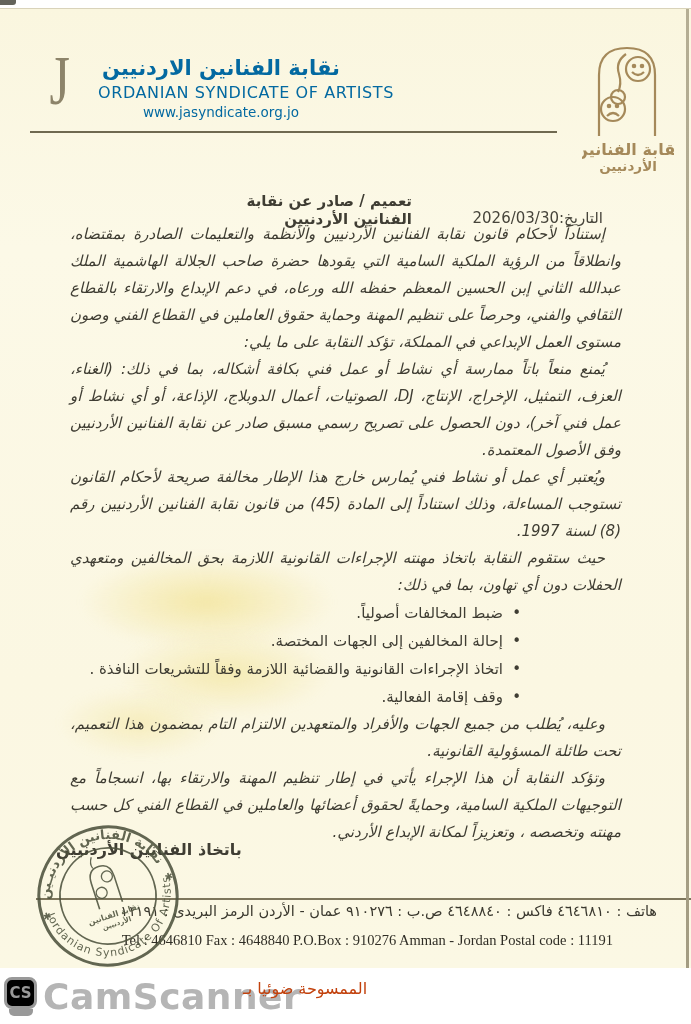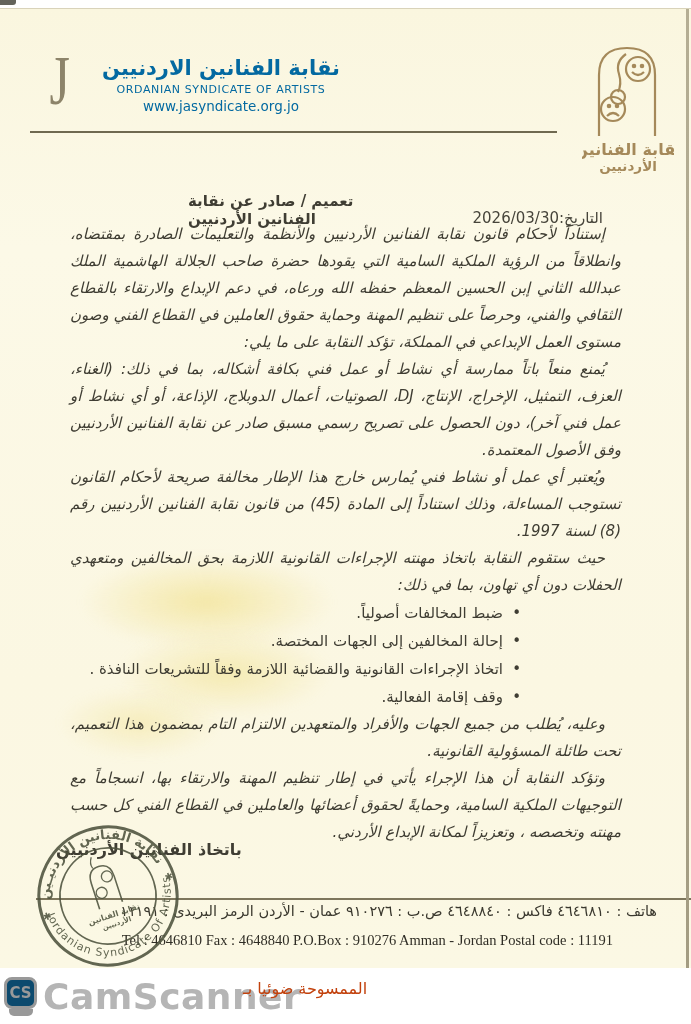--- a/index.html
+++ b/index.html
@@ -42,36 +42,36 @@
     font-family: "Liberation Serif", serif;
     font-size: 70px; line-height: 1;
     color: #8d846a; font-weight: 400;
     transform: scaleX(0.75);
   }
   .org-block {
     position: absolute; left: 98px; top: 56px;
     width: 246px; text-align: center; color: #0369a1;
   }
   .org-ar { direction: rtl; font-size: 21px; font-weight: bold; letter-spacing: 0.5px; }
-  .org-en { font-size: 11px; letter-spacing: 0.6px; margin-top: 3px; white-space: nowrap; }
+  .org-en { font-size: 16px; letter-spacing: 0.6px; margin-top: 3px; white-space: nowrap; }
   .org-web { font-size: 13.5px; margin-top: 2px; }
   .header-rule {
     position: absolute; left: 30px; top: 131px;
     width: 527px; height: 2px; background: #6f6950;
   }
   .logo-svg { position: absolute; left: 582px; top: 42px; }
 
   
   .date-line {
     position: absolute; top: 165px; right: 88px;
     direction: rtl; font-size: 15px; color: #46443a; margin-top: 44px;
   }
   .subject-line {
     position: absolute; top: 192px; left: 188px; width: 224px;
-    direction: rtl; text-align: left;
+    direction: rtl; text-align: right;
     font-size: 15px; font-weight: bold; color: #3f3d33;
   }
 
   
   .body-text {
     position: absolute; top: 221px; left: 70px; width: 551px;
     direction: rtl; color: #3f3d33;
     font-size: 15px; line-height: 27px;
     text-align: justify;
   }
@@ -131,21 +131,21 @@
     white-space: nowrap;
   }
 
   .stamp-svg { position: absolute; left: 18px; top: 820px; opacity: 0.88; }
 
   
   .cs-badge {
     position: absolute; left: 4px; top: 977px;
     width: 33px; height: 32px;
     border: 3px solid #999999; border-radius: 8px;
-    background: #0c4a6e;
+    background: #000000;
     display: flex; align-items: center; justify-content: center;
     font-size: 15px; font-weight: bold; color: #999999;
   }
   .cs-badge-tab {
     position: absolute; left: 9px; top: 1009px;
     width: 24px; height: 7px; background: #999999;
     border-radius: 0 0 5px 5px;
   }
   .cs-brand {
     position: absolute; left: 43px; top: 976px;

